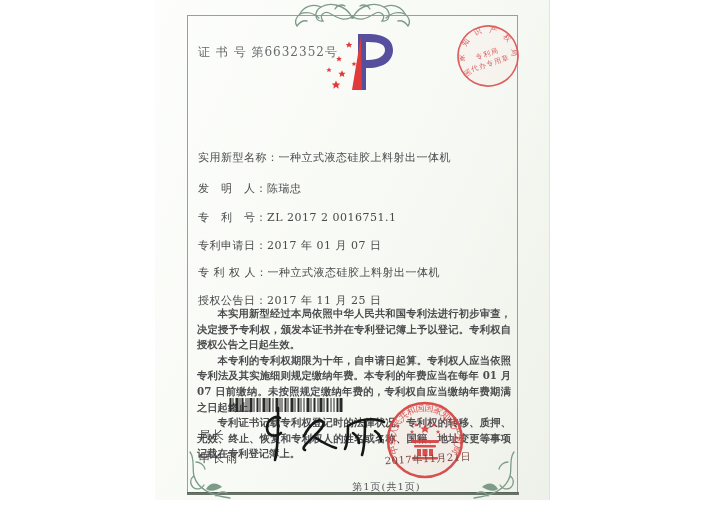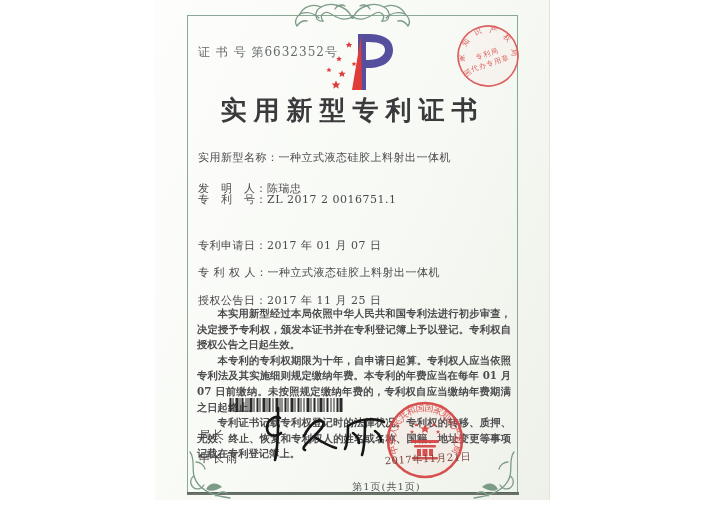--- a/index.html
+++ b/index.html
@@ -98,29 +98,28 @@
       <circle cx="36" cy="36" r="30" fill="rgba(240,130,130,0.05)" stroke="#d95050" stroke-width="1.6"></circle>
       <path id="arcSmall" d="M15.2 48 A24 24 0 1 1 56.8 48" fill="none"></path>
       <text font-size="7.5" letter-spacing="1.5">
         <textPath href="#arcSmall" textLength="97" lengthAdjust="spacing">国家知识产权局</textPath>
       </text>
       <text x="36" y="36" text-anchor="middle" font-size="7" letter-spacing="1">专利局</text>
       <text x="36" y="46" text-anchor="middle" font-size="7" letter-spacing="1">代办专用章</text>
     </g>
   </svg>
 
-  <div class="title">实用新型专利证书</div>
 
   <div class="field-row" style="top:150px;">
     <span>实用新型名称：</span><span>一种立式液态硅胶上料射出一体机</span>
   </div>
   <div class="field-row" style="top:181px;">
     <span>发　明　人：</span><span>陈瑞忠</span>
   </div>
-  <div class="field-row" style="top:192px;text-align:center;">
+  <div class="field-row" style="top:210px;text-align:center;">
     <span>专　利　号：</span><span>ZL 2017 2 0016751.1</span>
   </div>
   <div class="field-row" style="top:238px;text-align:right;">
     <span>专利申请日：</span><span>2017 年 01 月 07 日</span>
   </div>
   <div class="field-row" style="top:265px;">
     <span>专 利 权 人：</span><span>一种立式液态硅胶上料射出一体机</span>
   </div>
   <div class="field-row" style="top:293px;">
     <span>授权公告日：</span><span>2017 年 11 月 25 日</span>

